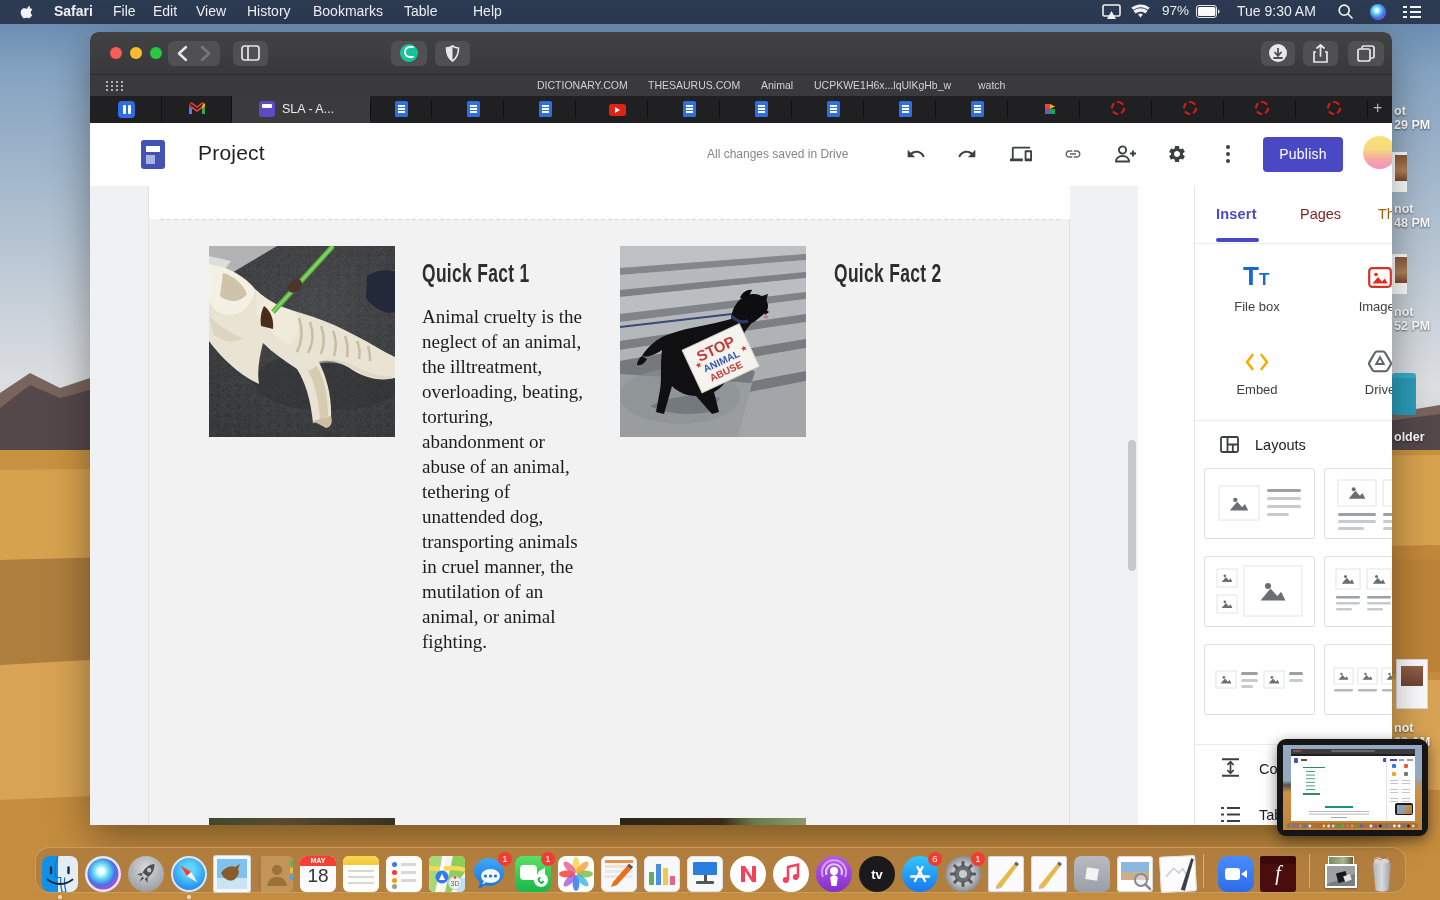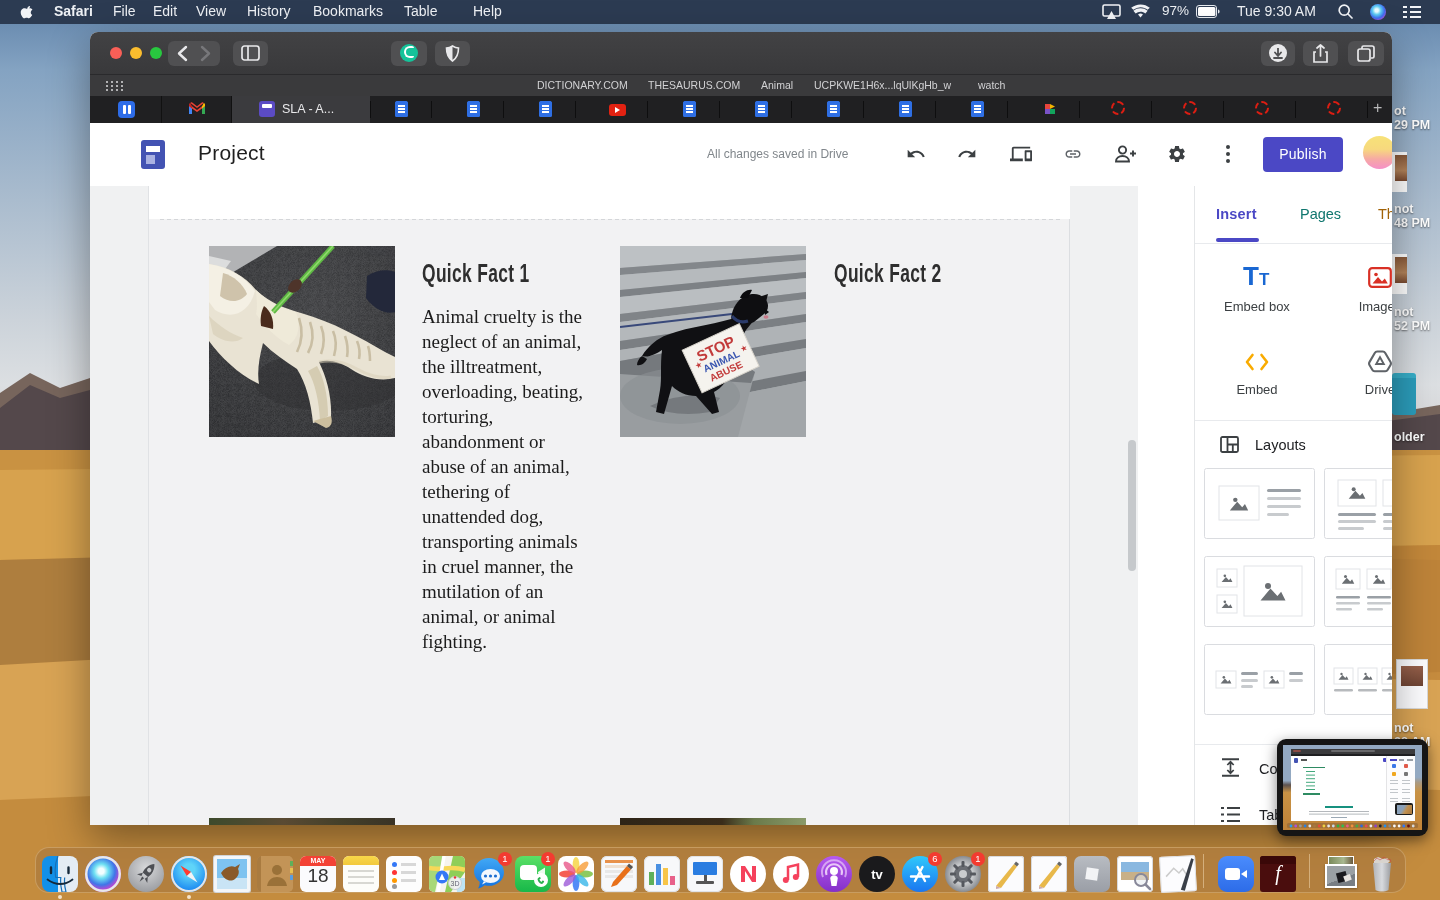--- a/index.html
+++ b/index.html
@@ -367,27 +367,27 @@
 
     <div class="abs" style="left:744px;top:72px;width:240px;font-weight:bold;font-size:26px;color:#2e2e2e;transform:scaleX(.67);transform-origin:0 0;letter-spacing:.5px;">Quick Fact 2</div>
 
     <div class="abs" style="left:119px;top:632px;width:186px;height:7px;background:linear-gradient(90deg,#3d4a2c,#5a4a33 40%,#44402a 70%,#3a3326);"></div>
     <div class="abs" style="left:530px;top:632px;width:186px;height:7px;background:linear-gradient(90deg,#2e2417,#3a2c1a 55%,#6a7a4a 72%,#8a9a6a);"></div>
 
     <div class="abs" style="left:1038px;top:254px;width:8px;height:131px;border-radius:4px;background:#c6c9cc;"></div>
   </div>
   <div class="abs" id="sidebar" style="left:1104px;top:154px;width:254px;height:639px;background:#fff;border-left:1px solid #e4e6e8;">
     <div class="abs" style="left:21px;top:20px;font-size:14.5px;color:#4b48c5;font-weight:bold;letter-spacing:.2px;">Insert</div>
-    <div class="abs" style="left:105px;top:20px;font-size:14.5px;color:#0f766e;">Pages</div>
+    <div class="abs" style="left:105px;top:20px;font-size:14.5px;color:#7f1d1d;">Pages</div>
     <div class="abs" style="left:183px;top:20px;font-size:14.5px;color:#a16207;">Themes</div>
     <div class="abs" style="left:0;top:57px;width:254px;height:1px;background:#e8eaed;"></div>
     <div class="abs" style="left:21px;top:52px;width:43px;height:4px;border-radius:2px;background:#4b48c5;"></div>
 
     <div class="abs" style="left:48px;top:77px;width:30px;height:26px;color:#1967d2;font-weight:bold;font-size:26px;line-height:26px;">T<span style="font-size:17px;">T</span></div>
-    <div class="abs" style="left:12px;top:113px;width:100px;text-align:center;font-size:13px;color:#3c4043;">Embed box</div>
+    <div class="abs" style="left:12px;top:113px;width:100px;text-align:center;font-size:13px;color:#3c4043;">File box</div>
 
     <svg class="abs" style="left:173px;top:81px" width="24" height="21" viewBox="0 0 24 21">
         <rect x="1.2" y="1.2" width="21.6" height="18.6" rx="3" fill="none" stroke="#d93025" stroke-width="2.2"></rect>
         <circle cx="8" cy="7.5" r="1.8" fill="#d93025"></circle>
         <path d="M4.5 16.5 10 10l4 4.5 2.8-3 3 5z" fill="#d93025"></path>
       </svg>
     <div class="abs" style="left:135px;top:113px;width:100px;text-align:center;font-size:13px;color:#3c4043;">Images</div>
 
     <svg class="abs" style="left:49px;top:165px" width="26" height="22" viewBox="0 0 26 22">
         <path d="M8.5 4 3 11l5.5 7M17.5 4 23 11l-5.5 7" fill="none" stroke="#f9ab00" stroke-width="2.6" stroke-linecap="round" stroke-linejoin="round"></path>

